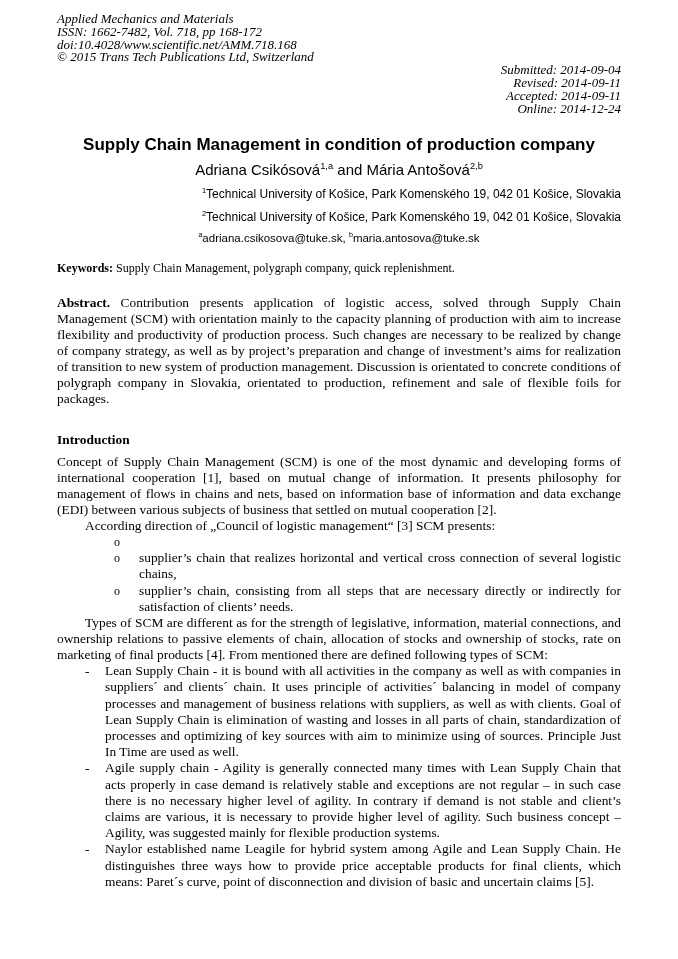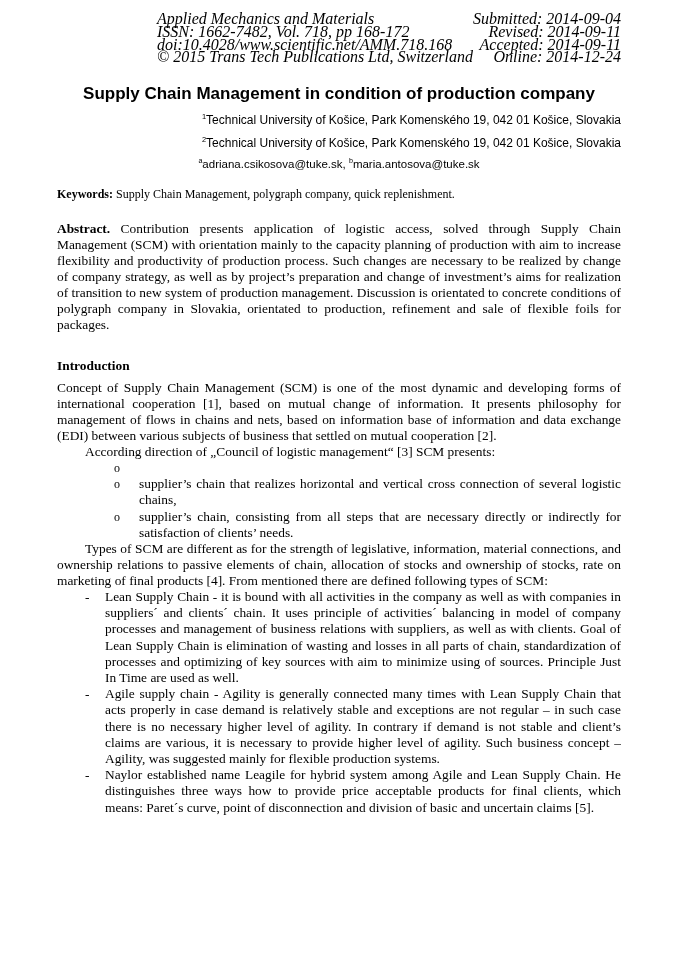--- a/index.html
+++ b/index.html
@@ -8,25 +8,26 @@
     width: 678px;
     height: 959px;
     background: #ffffff;
     color: #000000;
     font-family: "Liberation Serif", serif;
   }
   .page { padding: 13px 57px 0 57px; }
 
   .journal-header {
     display: flex;
-    justify-content: flex-end;
+    justify-content: center;
     font-style: italic;
-    font-size: 16px;
+    font-size: 13px;
     line-height: 12.8px;
     font-family: "Liberation Serif", serif;
+    flex-direction: column;
   }
   .jh-right { text-align: right; }
 
   .paper-title {
     font-family: "Liberation Sans", sans-serif;
     font-size: 17px;
     font-weight: bold;
     text-align: center;
     margin: 20px 0 0 0;
   }
@@ -115,20 +116,21 @@
     <div class="jh-right">
       <div>Submitted: 2014-09-04</div>
       <div>Revised: 2014-09-11</div>
       <div>Accepted: 2014-09-11</div>
       <div>Online: 2014-12-24</div>
     </div>
   </header>
 
   <h1 class="paper-title">Supply Chain Management in condition of production company</h1>
 
+  <div class="authors"><span>Adriana Csikósová</span><sup>1,a</sup><span> and </span><span>Mária Antošová</span><sup>2,b</sup></div>
 
   <div class="affiliation"><sup>1</sup><span>Technical University of Košice, Park Komenského 19, 042 01 Košice, Slovakia</span></div>
 
   <div class="affiliation"><sup>2</sup><span>Technical University of Košice, Park Komenského 19, 042 01 Košice, Slovakia</span></div>
 
   <div class="emails"><sup>a</sup><span>adriana.csikosova@tuke.sk, </span><sup>b</sup><span>maria.antosova@tuke.sk</span></div>
 
   <p class="keywords"><span class="kw-label">Keywords:</span><span> Supply Chain Management, polygraph company, quick replenishment.</span></p>
 
   <p class="abstract"><span class="abs-label">Abstract.</span><span> Contribution presents application of logistic access, solved through Supply Chain Management (SCM) with orientation mainly to the capacity planning of production with aim to increase flexibility and productivity of production process. Such changes are necessary to be realized by change of company strategy, as well as by project’s preparation and change of investment’s aims for realization of transition to new system of production management. Discussion is orientated to concrete conditions of polygraph company in Slovakia, orientated to production, refinement and sale of flexible foils for packages.</span></p>

